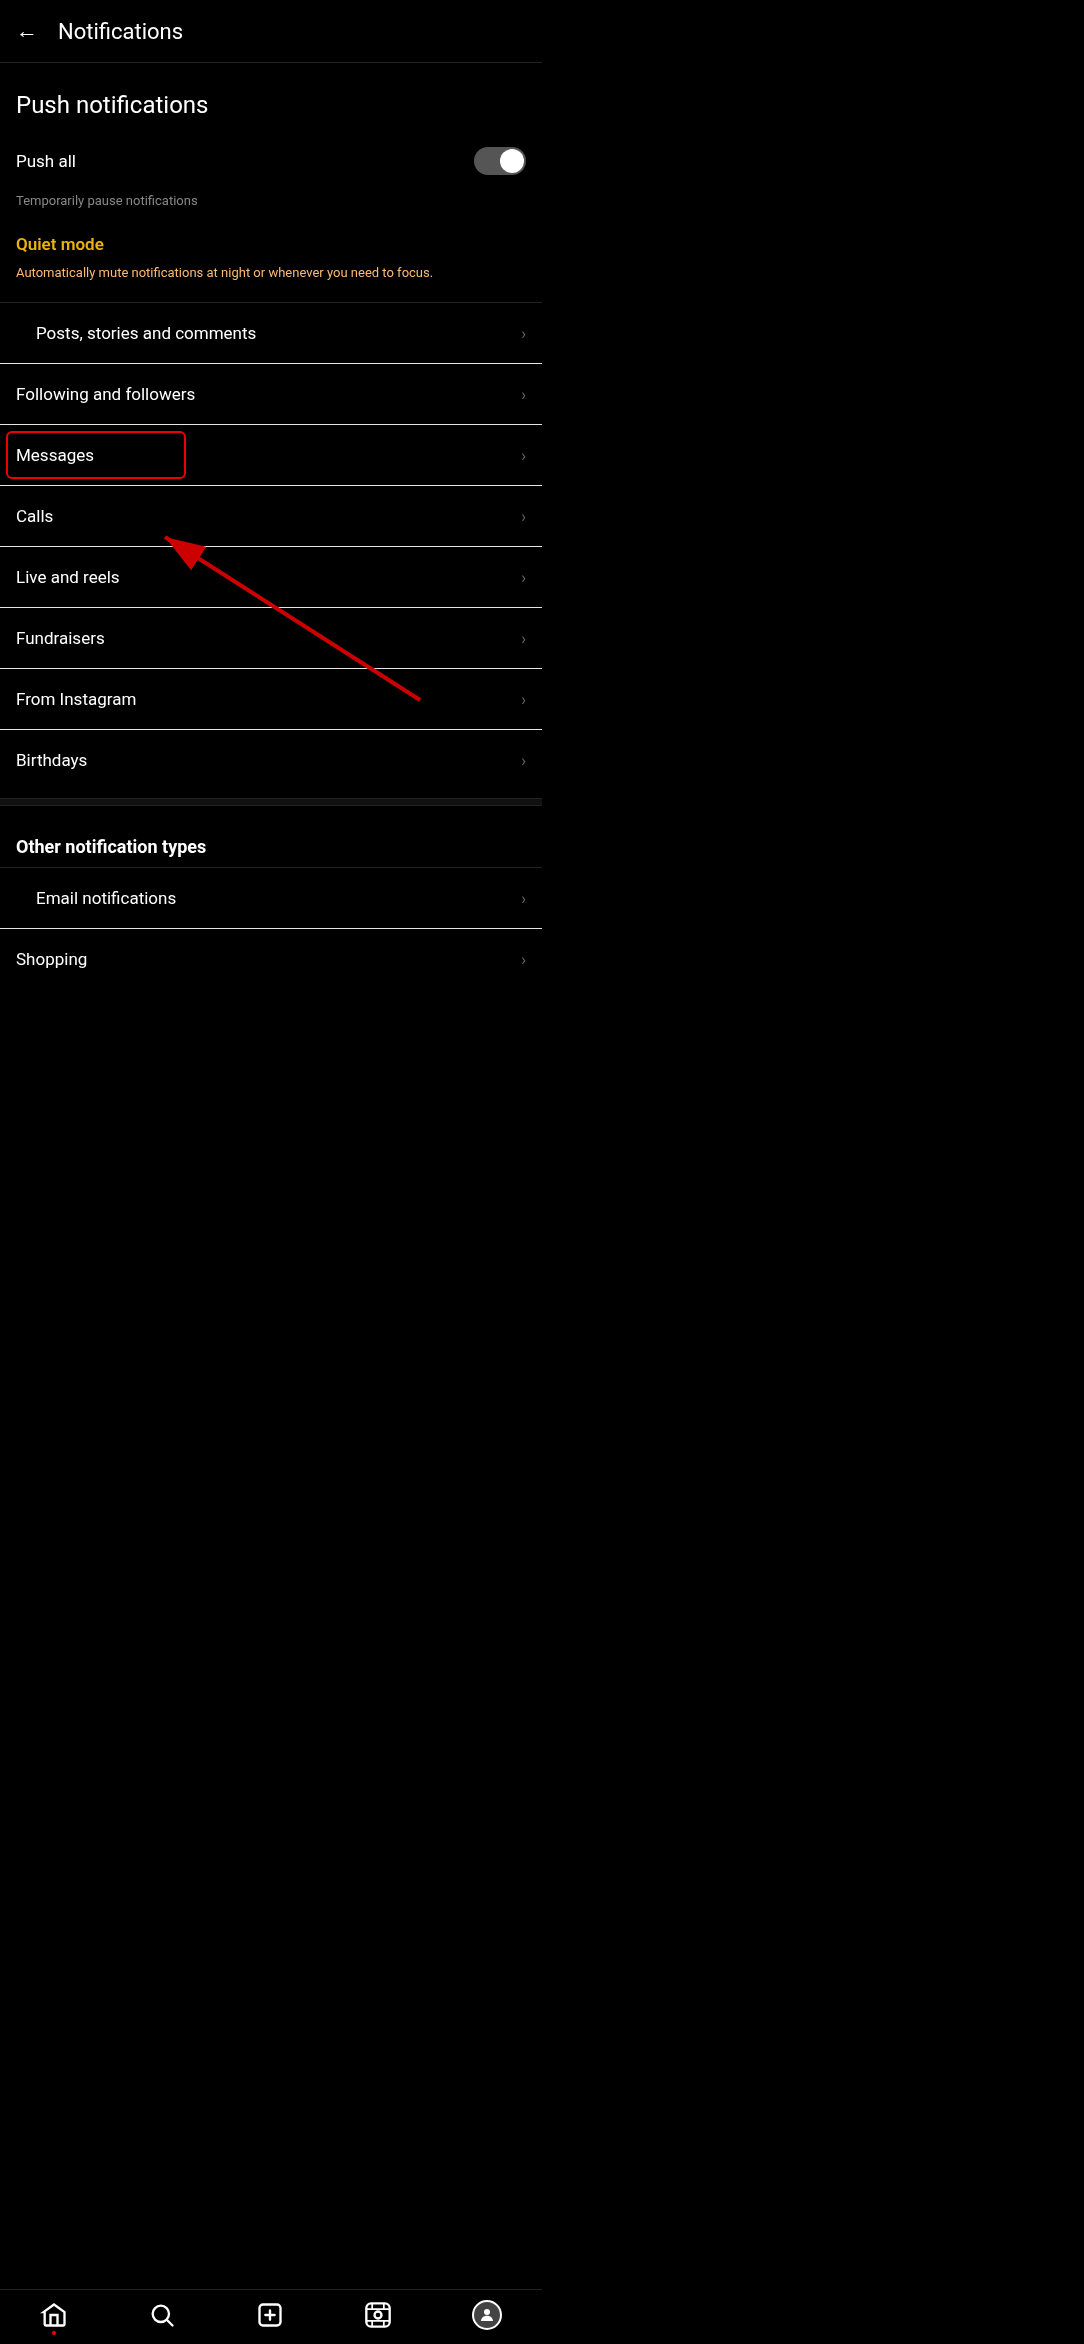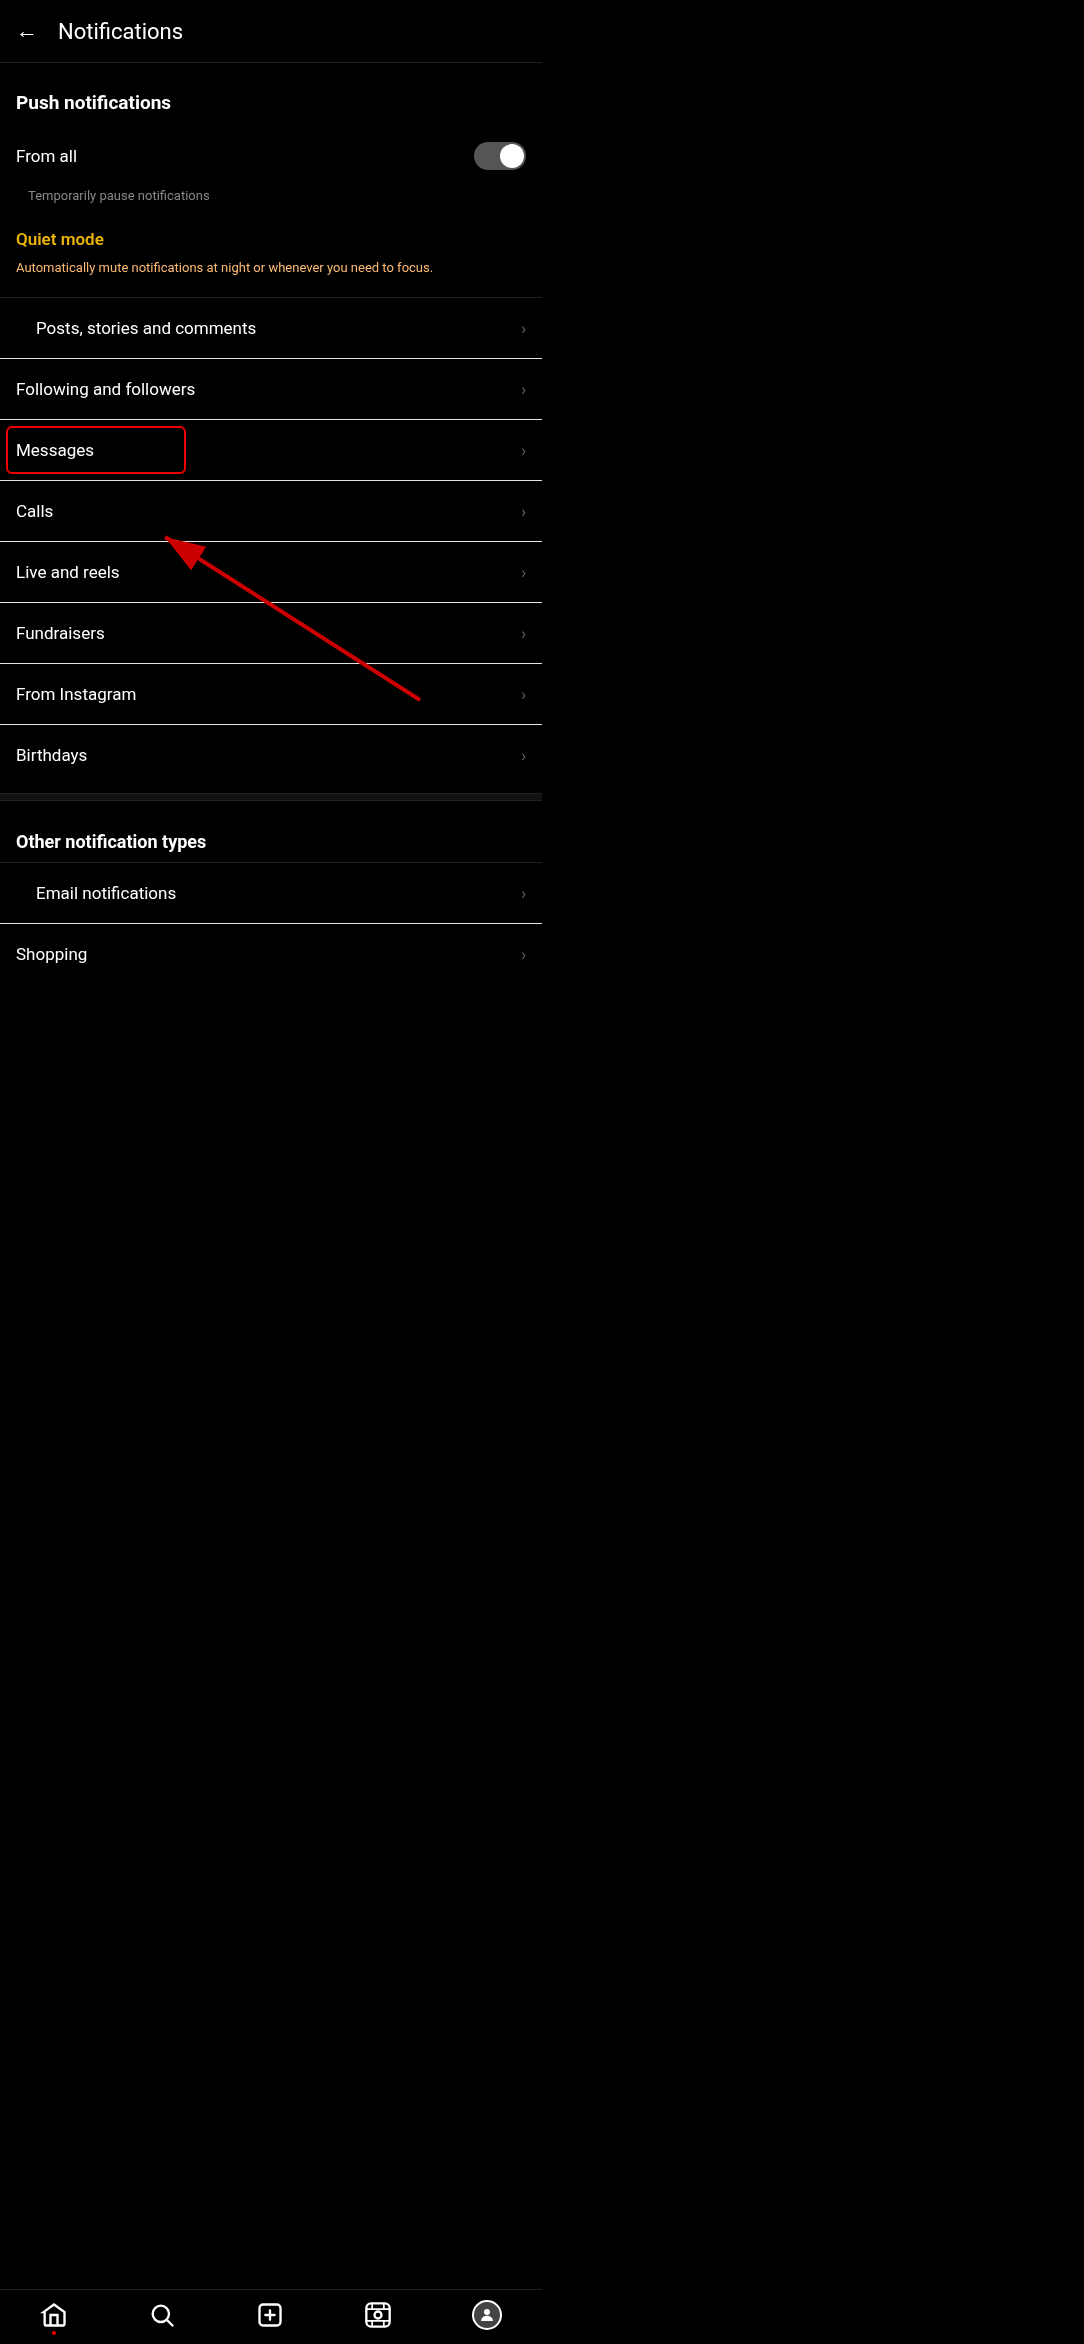--- a/index.html
+++ b/index.html
@@ -40,22 +40,22 @@
 
     .header-title {
       font-size: 22px;
       font-weight: 400;
       color: #fff;
     }
 
     
     .section-label {
       padding: 28px 16px 10px 16px;
-      font-size: 19px;
-      font-weight: 700;
+      font-size: 24px;
+      font-weight: 400;
       color: #fff;
     }
 
     
     .toggle-row {
       display: flex;
       align-items: center;
       justify-content: space-between;
       padding: 18px 16px;
     }
@@ -83,21 +83,21 @@
       height: 24px;
       background: #fff;
       border-radius: 50%;
       top: 2px;
       right: 2px;
       transition: right 0.2s;
     }
 
     
     .subtitle-text {
-      padding: 0 16px 18px 28px;
+      padding: 0 16px 18px 16px;
       font-size: 13px;
       color: #888;
     }
 
     
     .quiet-mode-label {
       padding: 8px 16px 6px 16px;
       font-size: 17px;
       font-weight: 600;
       color: #eab308;
@@ -235,21 +235,21 @@
 <div class="main-content">
 
   <div class="header">
     <span class="header-back">←</span>
     <span class="header-title">Notifications</span>
   </div>
 
   <div class="section-label">Push notifications</div>
 
   <div class="toggle-row">
-    <span class="toggle-label">From all</span>
+    <span class="toggle-label">Push all</span>
     <div class="toggle-switch"></div>
   </div>
   <div class="subtitle-text">Temporarily pause notifications</div>
 
   <div class="quiet-mode-label">Quiet mode</div>
   <div class="quiet-mode-desc">Automatically mute notifications at night or whenever you need to focus.</div>
 
   <div>
 
     <div class="nav-item">

